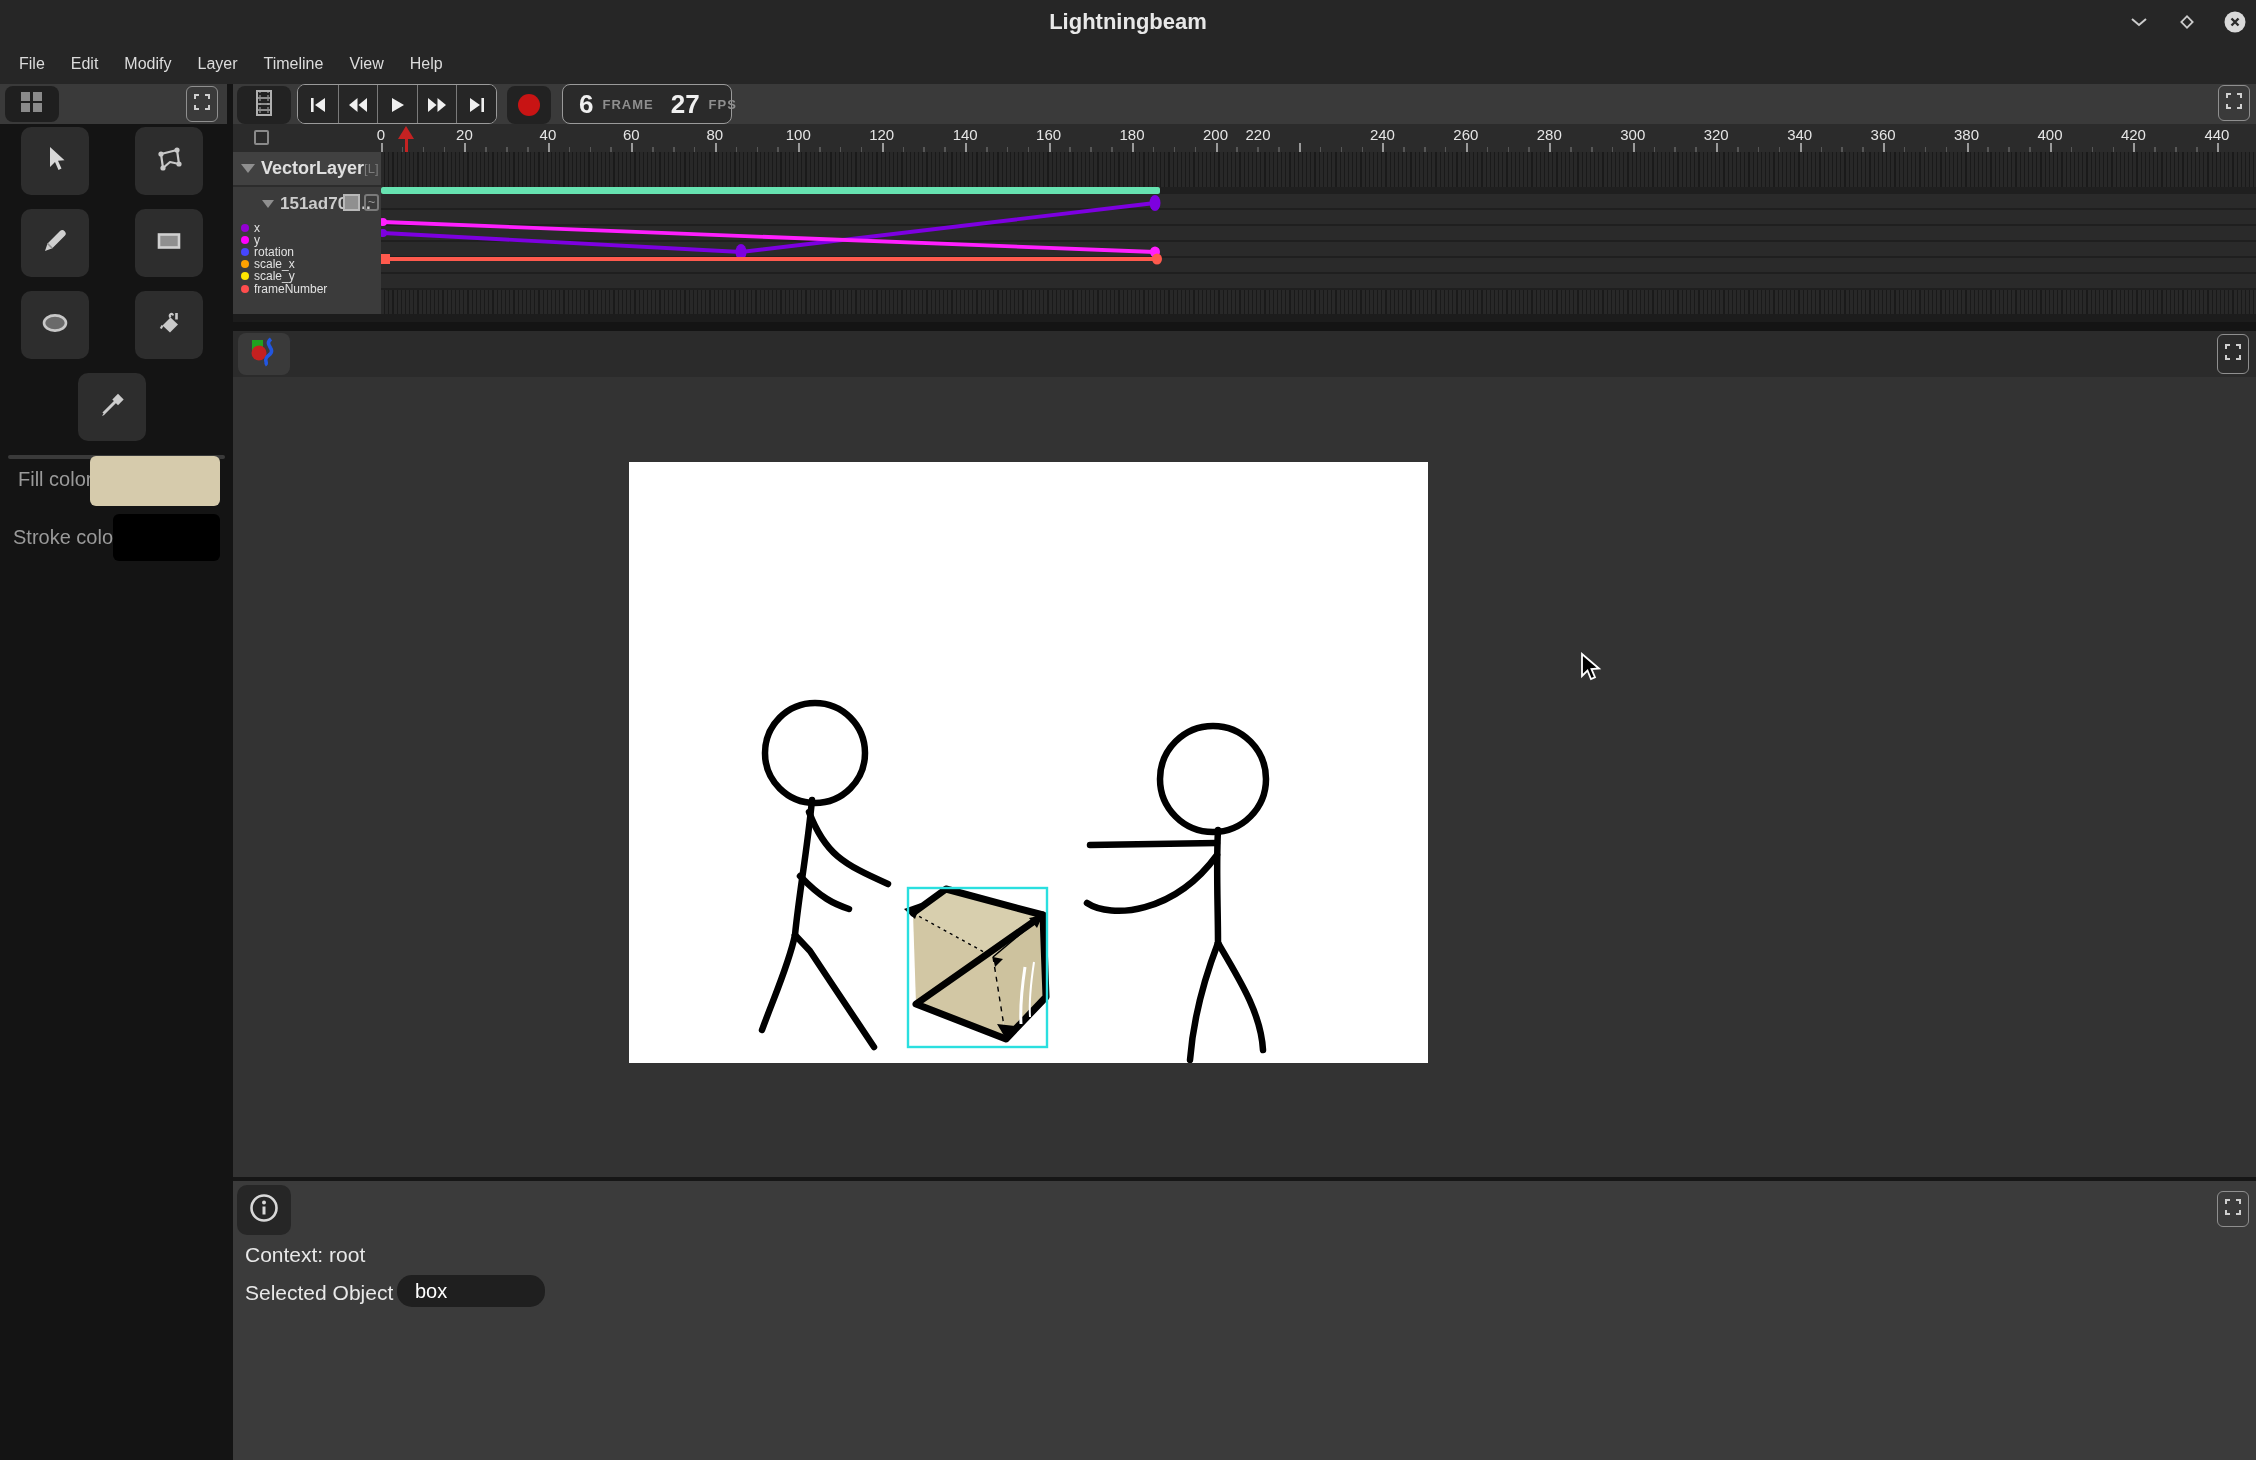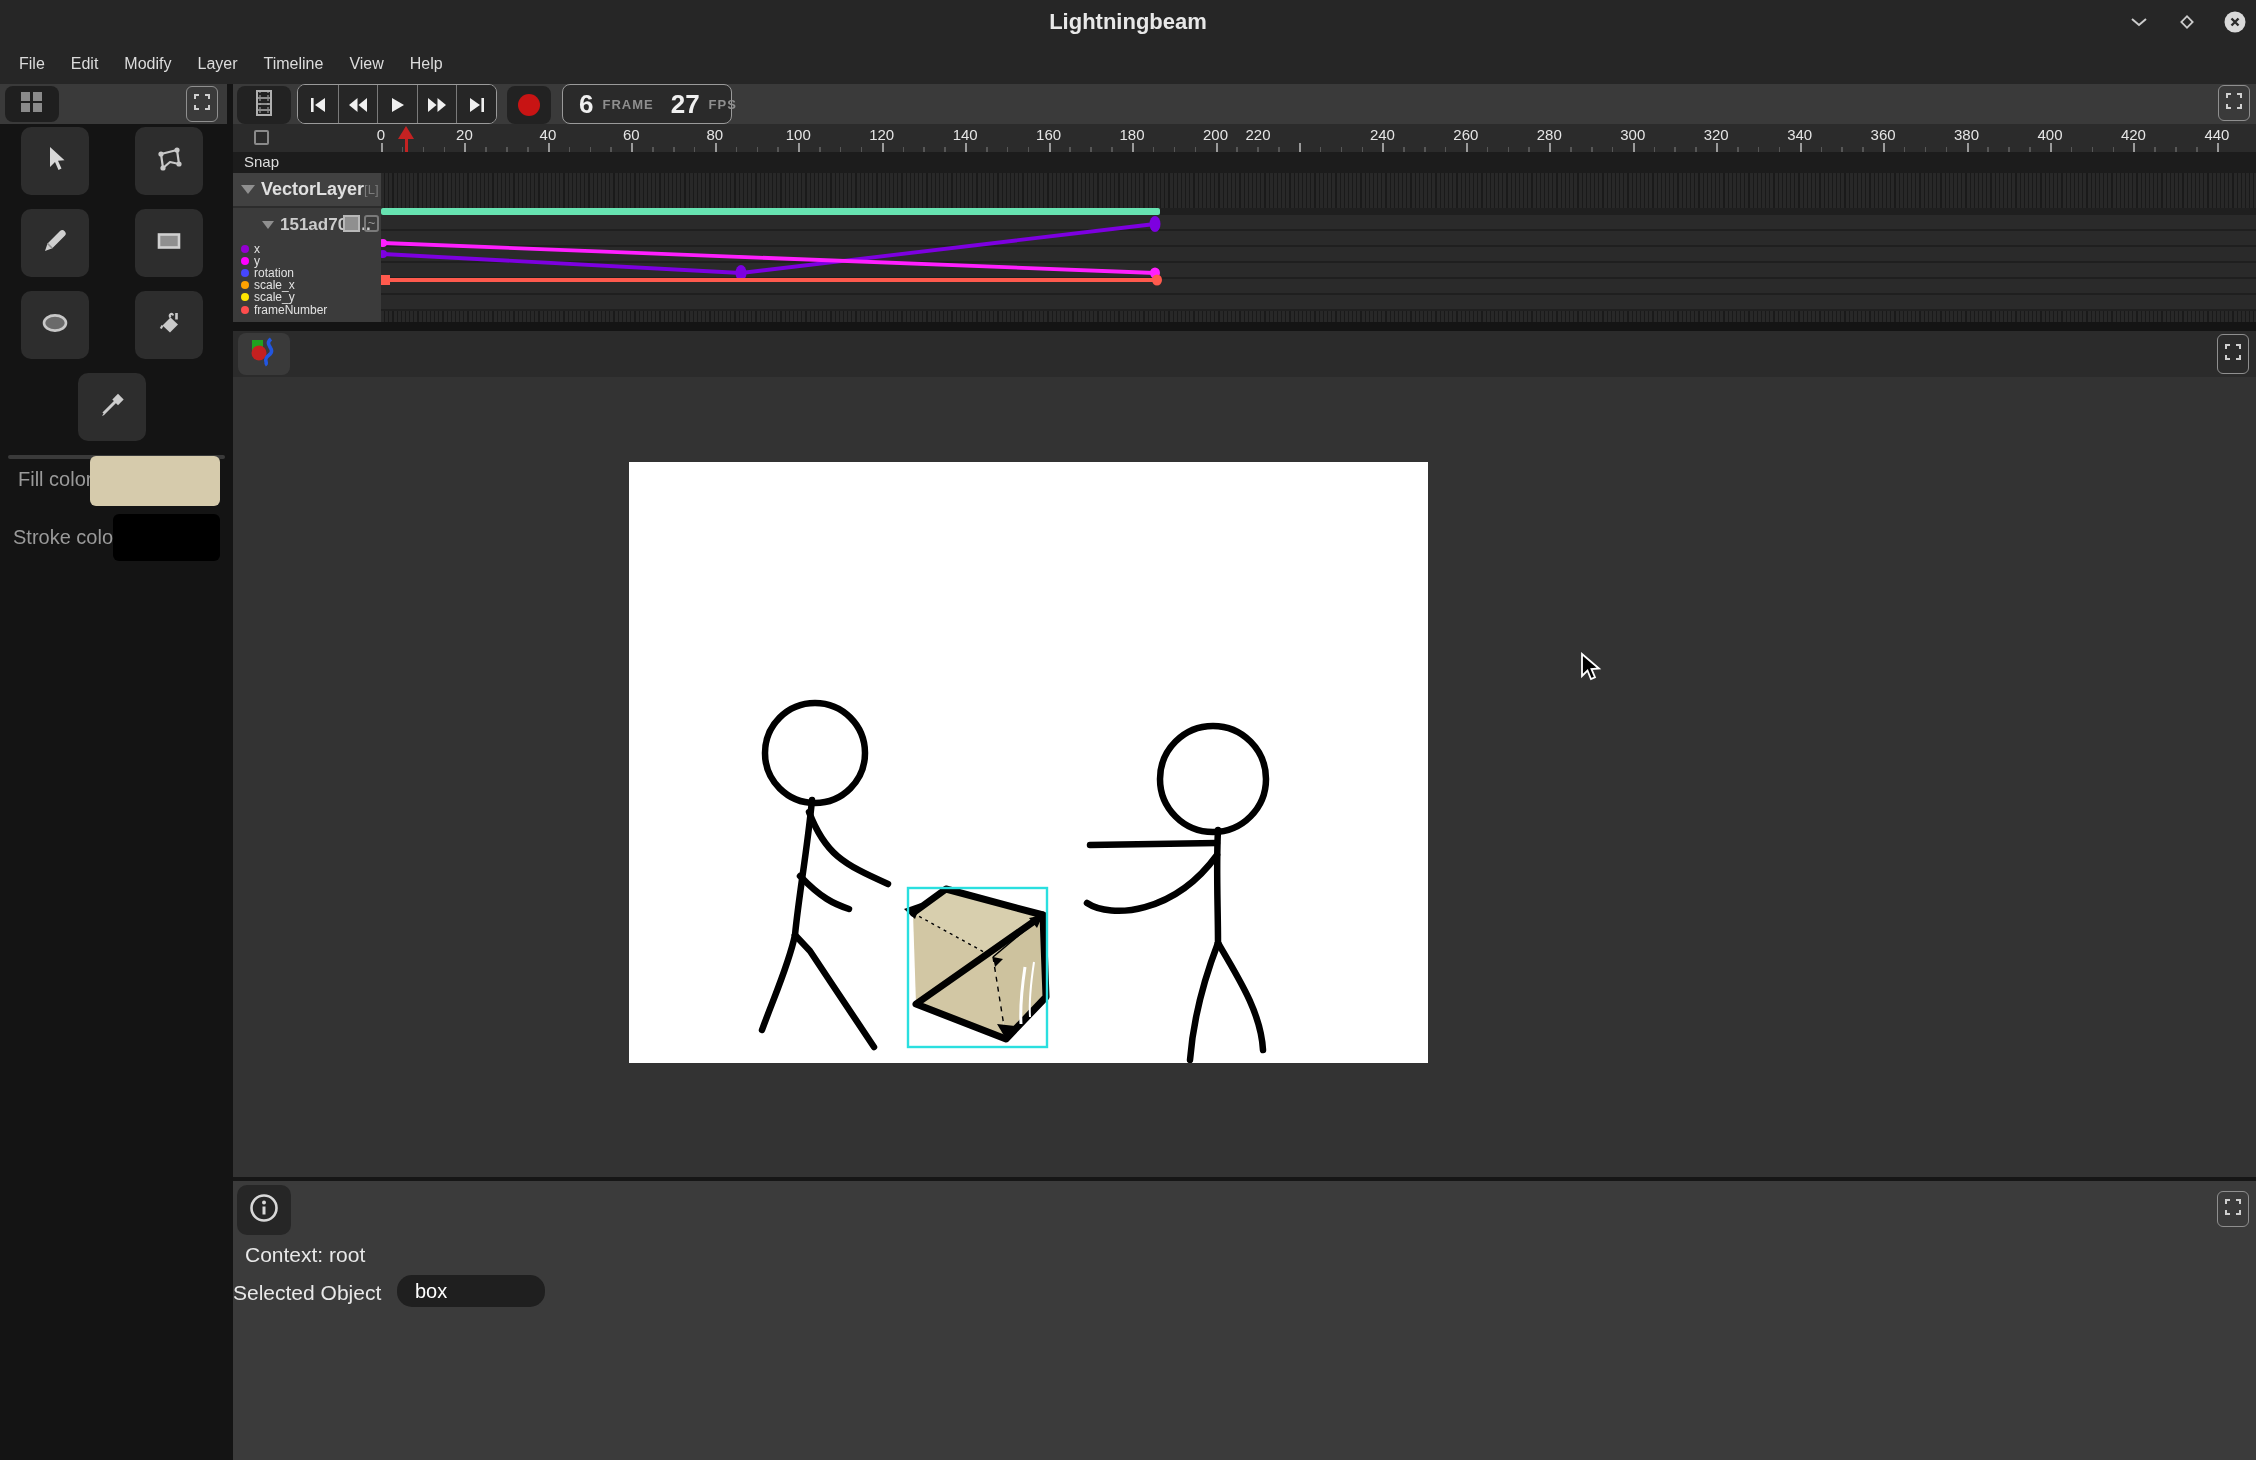--- a/index.html
+++ b/index.html
@@ -54,21 +54,21 @@
   .tick-major { position:absolute; bottom:0; width:2px; height:9px; background:#9a9a9a; }
   .tick-minor { position:absolute; bottom:0; width:1.5px; height:5px; background:#565656; }
   .playhead { position:absolute; top:2px; width:0; height:26px; }
   .ph-head { position:absolute; left:-8px; top:0; width:0; height:0;
              border-left:8px solid transparent; border-right:8px solid transparent; border-bottom:13px solid #c42222; }
   .ph-stem { position:absolute; left:-1.5px; top:10px; width:3px; height:16px; background:#c42222; }
   .snap-wrap { position:absolute; left:11px; top:6px; display:flex; align-items:center; gap:8px;flex-direction:column; }
   .snap-box { width:15px; height:15px; border:2px solid #8a8a8a; border-radius:2px; background:transparent; }
   .snap-lab { font-size:15px; color:#dddddd; }
 
-  .tl-content { position:absolute; left:0; top:68px; width:2023px; height:162px;margin-top:21px; }
+  .tl-content { position:absolute; left:0; top:68px; width:2023px; height:162px; }
   .tree { position:absolute; left:0; top:0; width:148px; height:162px; background:#3b3b3b; }
   .layer-row { position:absolute; left:0; top:0; width:148px; height:35px; background:#414141;
                border-bottom:2px solid #2c2c2c; display:flex; align-items:center; }
   .tri { width:0; height:0; border-left:7px solid transparent; border-right:7px solid transparent;
          border-top:9px solid #8f8f8f; margin:0 6px 0 8px; }
   .layer-name { font-size:18px; font-weight:bold; color:#e0e0e0; }
   .layer-badge { font-size:13px; color:#7c7c7c; }
   .obj-row { position:absolute; left:0; top:37px; width:148px; height:30px; display:flex; align-items:center; }
   .obj-row .tri { margin-left:29px; border-left-width:6px; border-right-width:6px; border-top-width:8px; }
   .obj-name { font-size:17px; font-weight:bold; color:#cccccc; }
@@ -98,21 +98,21 @@
   .stage { position:absolute; left:396px; top:131px; width:799px; height:601px; background:#ffffff; }
   .cursor { position:absolute; left:1345px; top:321px; }
 
   
   .gutter1 { position:absolute; left:233px; top:322px; width:2023px; height:9px; background:#141414; }
   .gutter2 { position:absolute; left:233px; top:1177px; width:2023px; height:4px; background:#161616; }
   .bottom-panel { position:absolute; left:233px; top:1181px; width:2023px; height:279px; background:#3b3b3b; }
   .info-btn { position:absolute; left:4px; top:4px; width:54px; height:50px; background:#262626; border-radius:10px;
               display:flex; align-items:center; justify-content:center; }
   .context-text { position:absolute; left:12px; top:62px; font-size:21px; color:#e8e8e8; }
-  .selobj-label { position:absolute; left:0; top:100px; font-size:21px; color:#e8e8e8; }
+  .selobj-label { position:absolute; left:12px; top:100px; font-size:21px; color:#e8e8e8; }
   .selobj-input { position:absolute; left:164px; top:94px; width:148px; height:32px; border-radius:15px;
                   background:#1f1f1f; border:none; outline:none; color:#ffffff; font-size:20px;
                   font-family:"Liberation Sans",sans-serif; padding-left:18px; }
 </style>
 </head>
 <body>
 
 <div class="app">
 
   <div class="titlebar">

